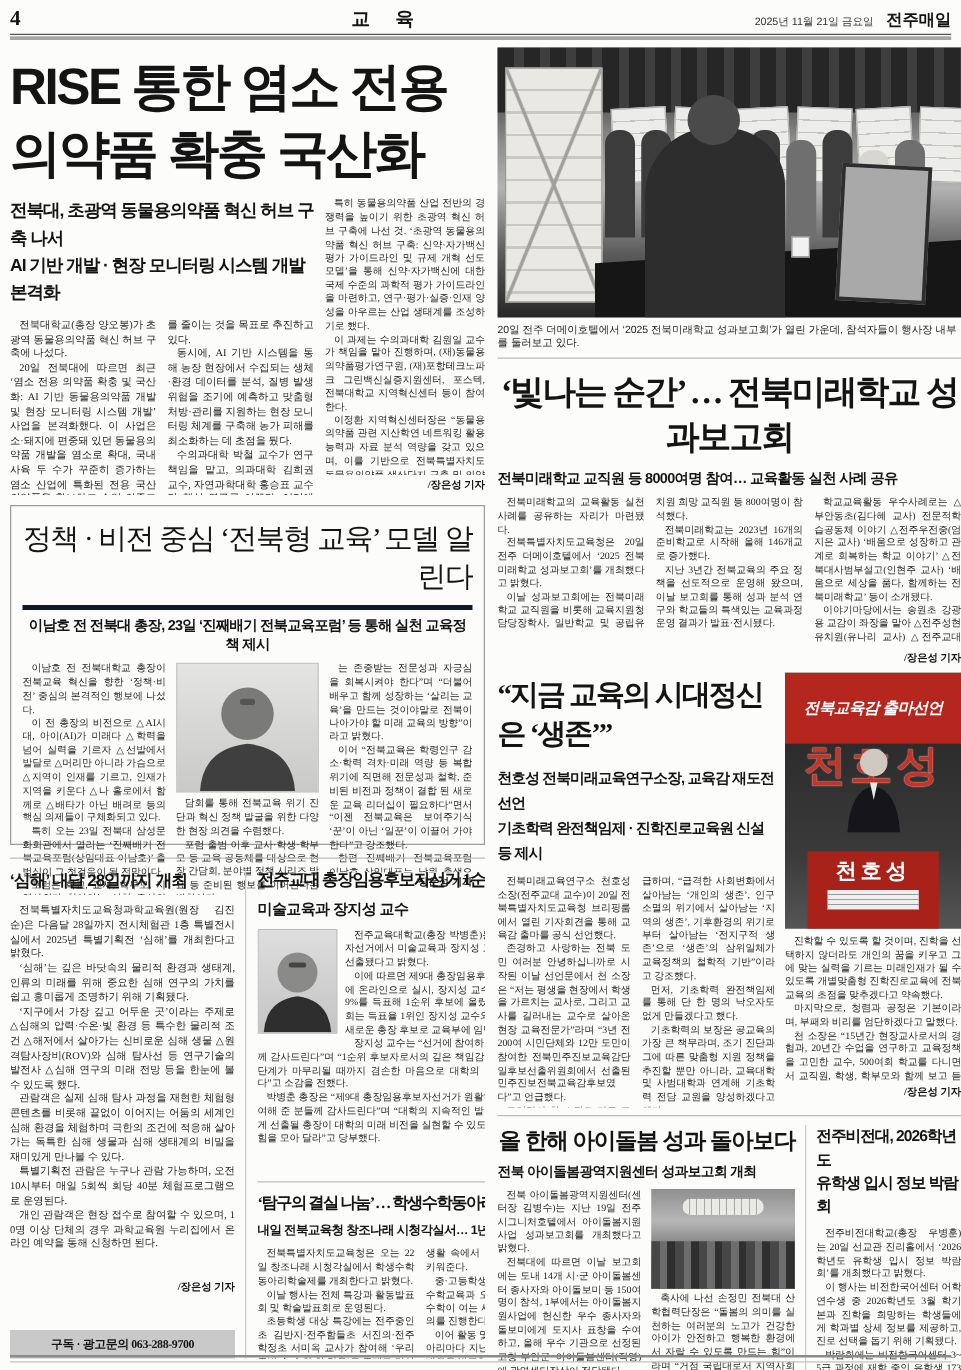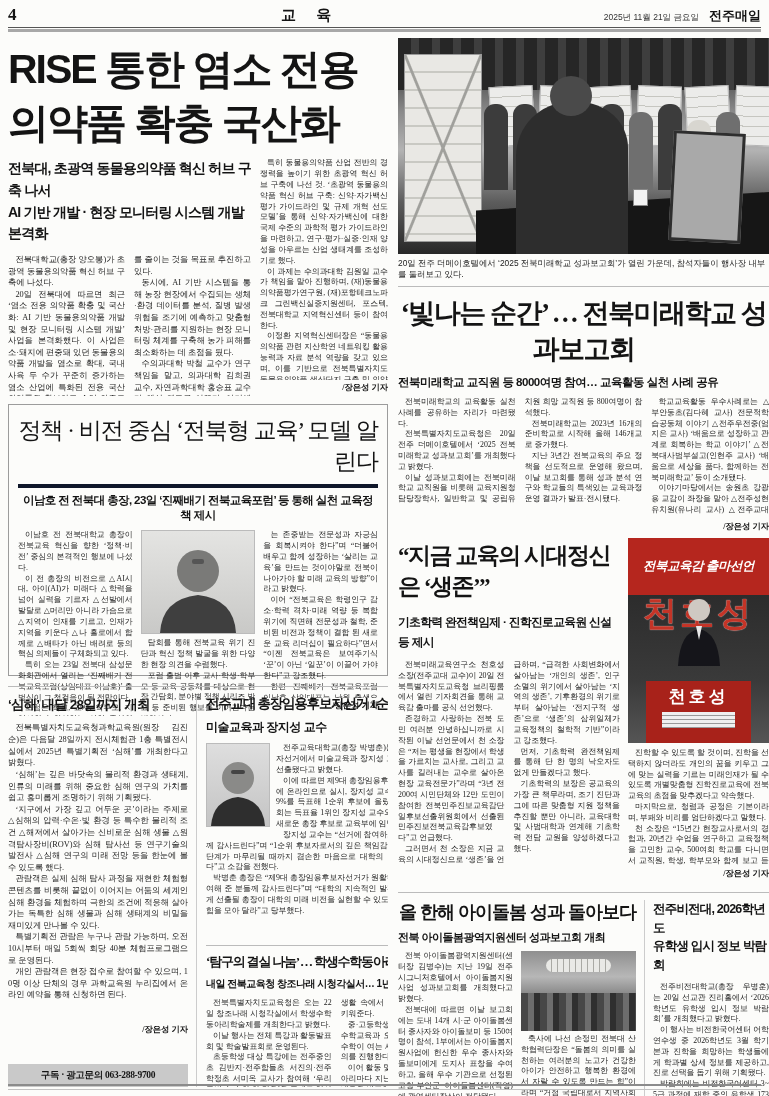--- a/index.html
+++ b/index.html
@@ -288,20 +288,21 @@
             <p>학교교육활동 우수사례로는 △부안동초(김다혜 교사) 전문적학습공동체 이야기 △전주우전중(엄지은 교사) ‘배움으로 성장하고 관계로 회복하는 학교 이야기’ △전북대사범부설고(인현주 교사) ‘배움으로 세상을 품다, 함께하는 전북미래학교’ 등이 소개됐다.</p>
             <p>이야기마당에서는 송원초 강광용 교감이 좌장을 맡아 △전주성현유치원(유나리 교사) △전주교대전주부설초(이점화 교사) △전주초포초(허정수 교사) △전주만성중(김지연 교사) △회현중(정태윤 교사) △백산고(진경아 교사) △전북인공지능고등학교(최진석 교사)에서 각각의 교육 실천사례를 발표했다.</p>
           </div>
         <p class="byline">/장은성 기자</p>
       </div>
 
       <div class="sec-survival">
         <div class="surv-left">
           <div class="h-survival">“지금 교육의 시대정신은 ‘생존’”</div>
           <div class="surv-subheads">
+            <div>천호성 전북미래교육연구소장, 교육감 재도전 선언</div>
             <div>기초학력 완전책임제 · 진학진로교육원 신설 등 제시</div>
           </div>
           <div class="body-text body-sm cols-2 surv-body clip">
               <p>전북미래교육연구소 천호성 소장(전주교대 교수)이 20일 전북특별자치도교육청 브리핑룸에서 열린 기자회견을 통해 교육감 출마를 공식 선언했다.</p>
               <p>존경하고 사랑하는 전북 도민 여러분 안녕하십니까로 시작된 이날 선언문에서 천 소장은 “저는 평생을 현장에서 학생을 가르치는 교사로, 그리고 교사를 길러내는 교수로 살아온 현장 교육전문가”라며 “3년 전 200여 시민단체와 12만 도민이 참여한 전북민주진보교육감단일후보선출위원회에서 선출된 민주진보전북교육감후보였다”고 언급했다.</p>
               <p>그러면서 천 소장은 지금 교육의 시대정신으로 ‘생존’을 언급하며, “급격한 사회변화에서 살아남는 ‘개인의 생존’, 인구소멸의 위기에서 살아남는 ‘지역의 생존’, 기후환경의 위기로부터 살아남는 ‘전지구적 생존’으로 ‘생존’의 삼위일체가 교육정책의 철학적 기반”이라고 강조했다.</p>
               <p>먼저, 기초학력 완전책임제를 통해 단 한 명의 낙오자도 없게 만들겠다고 했다.</p>
               <p>기초학력의 보장은 공교육의 가장 큰 책무라며, 조기 진단과 그에 따른 맞춤형 지원 정책을 추진할 뿐만 아니라, 교육대학 및 사범대학과 연계해 기초학력 전담 교원을 양성하겠다고 했다.</p>
             </div>
         </div>

